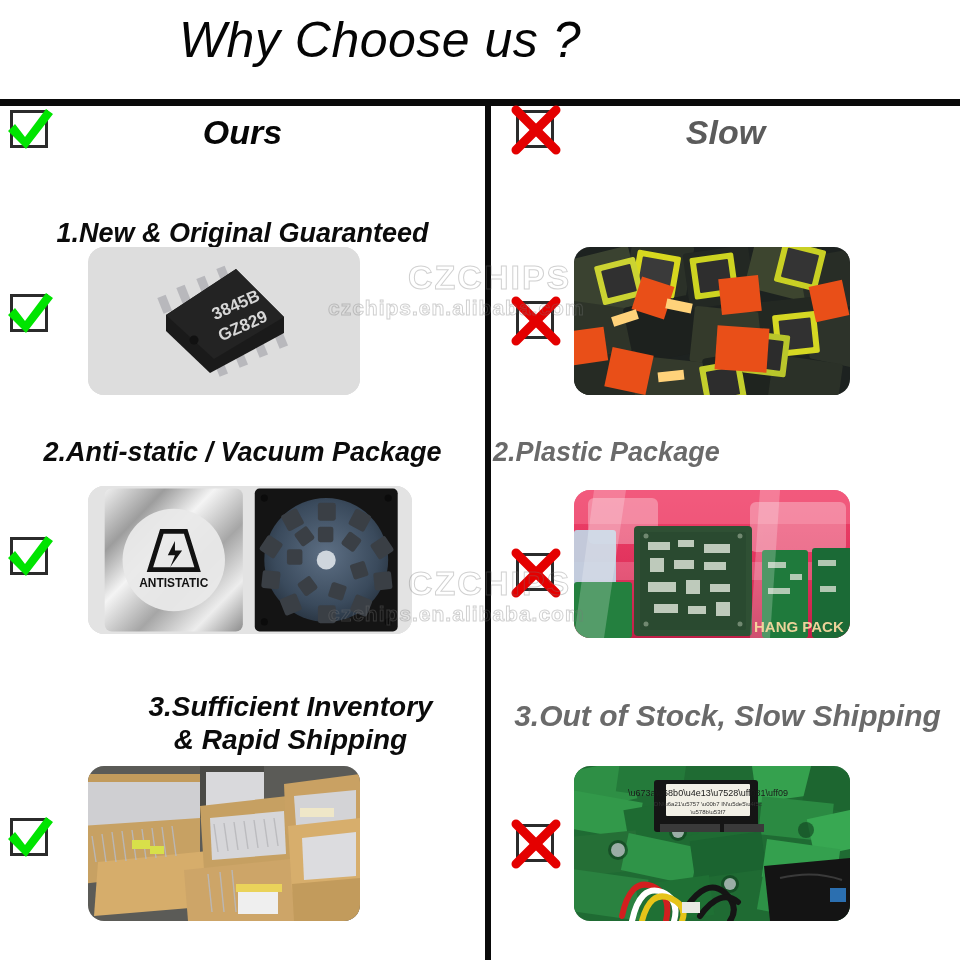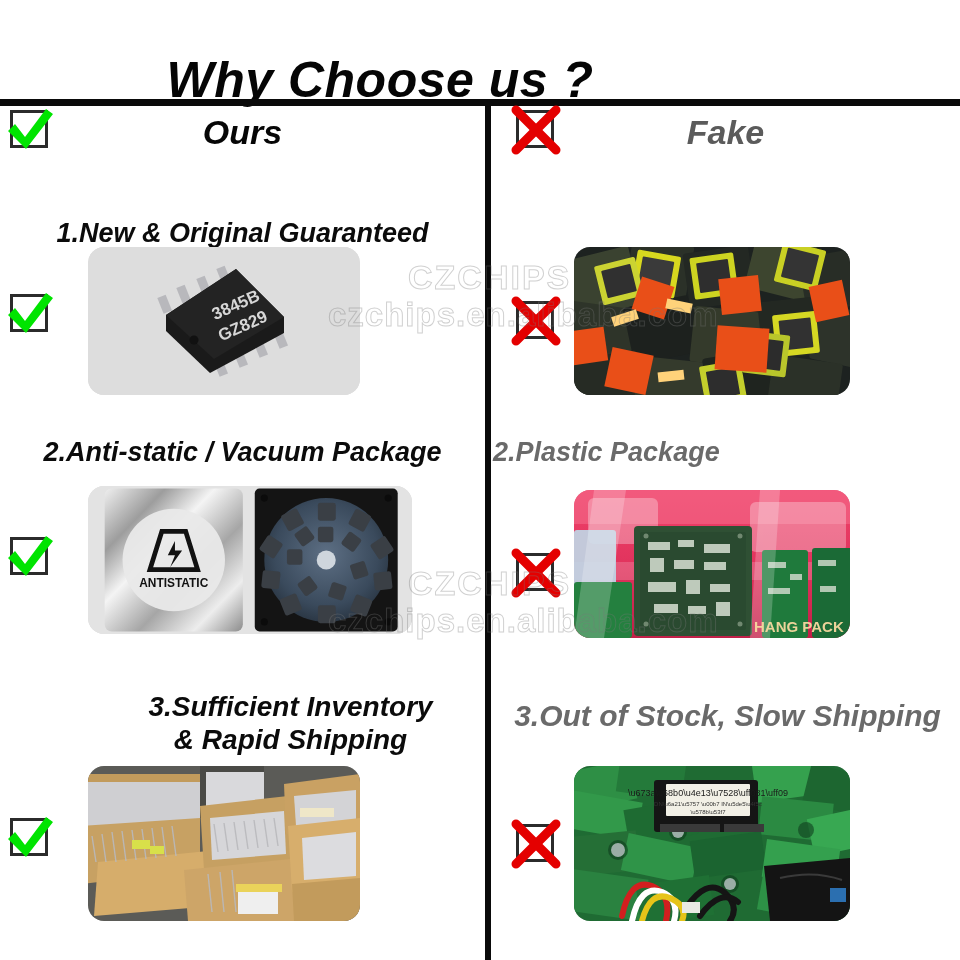--- a/index.html
+++ b/index.html
@@ -24,26 +24,25 @@
   }
 
   
   #title {
     position: absolute;
     left: 0;
     top: 14px;
     width: 760px;
     text-align: center;
     font-size: 50px;
-    font-weight: bold;
+    font-weight: normal;
     font-style: italic;
     letter-spacing: 0.5px;
     color: #050505;
     line-height: 1.05;
-    margin-top: 40px;
   }
 
   
   #h-rule {
     position: absolute;
     left: 0;
     top: 99px;
     width: 960px;
     height: 7px;
     background: #0a0a0a;
@@ -150,39 +149,39 @@
   .wm {
     position: absolute;
     color: transparent;
     -webkit-text-stroke: 1px rgba(120,120,120,0.35);
     font-weight: bold;
     letter-spacing: 2px;
     pointer-events: none;
     white-space: nowrap;
   }
   .wm-brand { font-size: 34px; }
-  .wm-url   { font-size: 33px; letter-spacing: 1px; text-align: right; }
+  .wm-url   { font-size: 21px; letter-spacing: 1px; text-align: right; }
 
   #wm1-brand { left: 408px; top: 258px; }
   #wm1-url   { left: 328px; top: 296px; }
   #wm2-brand { left: 408px; top: 564px; }
   #wm2-url   { left: 328px; top: 602px; }
 </style>
 </head>
 <body>
 
 <div id="page">
 
   <div id="title">Why Choose us ?</div>
 
   <div id="h-rule"></div>
   <div id="v-rule"></div>
 
   <div class="col-head" id="head-ours">Ours</div>
-  <div class="col-head" id="head-other">Fake</div>
+  <div class="col-head" id="head-other">Slow</div>
 
   <div class="mark" id="mark-head-ours">
     <div class="box"></div>
     <svg viewBox="0 0 52 52" aria-hidden="true">
       <path d="M4 27 L11 20 L21 33 L42 5 L49 10 L22 45 Z" fill="#00e400"></path>
     </svg>
   </div>
   <div class="mark" id="mark-row1-ours">
     <div class="box"></div>
     <svg viewBox="0 0 52 52" aria-hidden="true">

